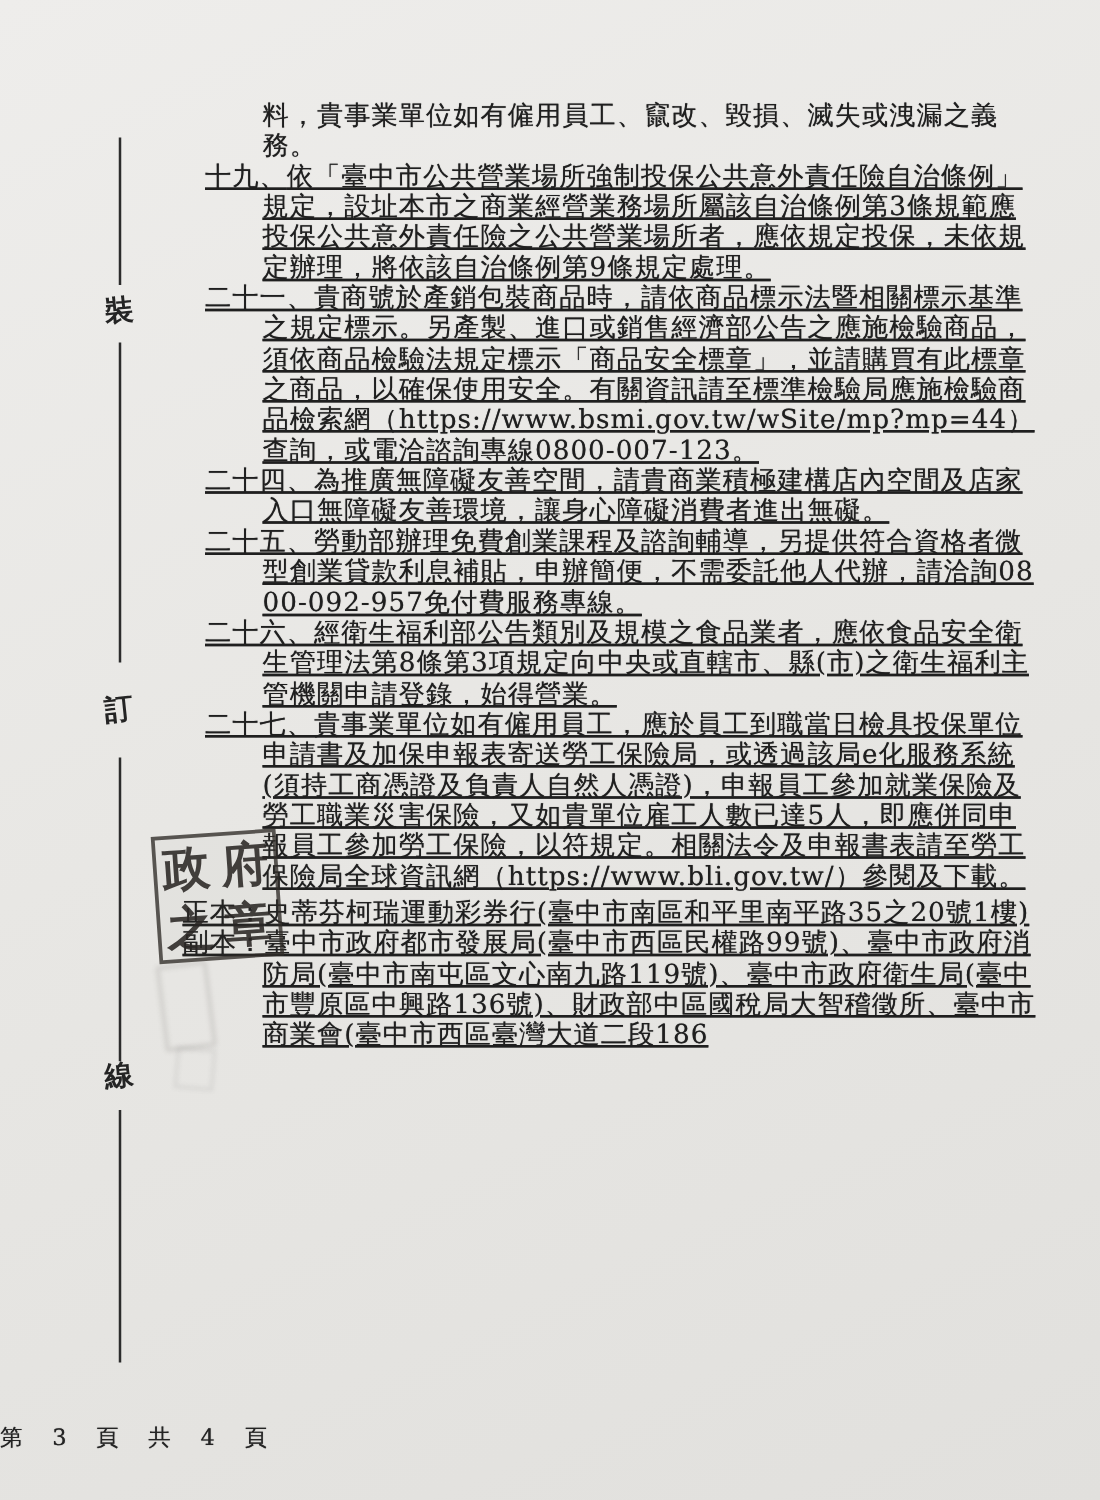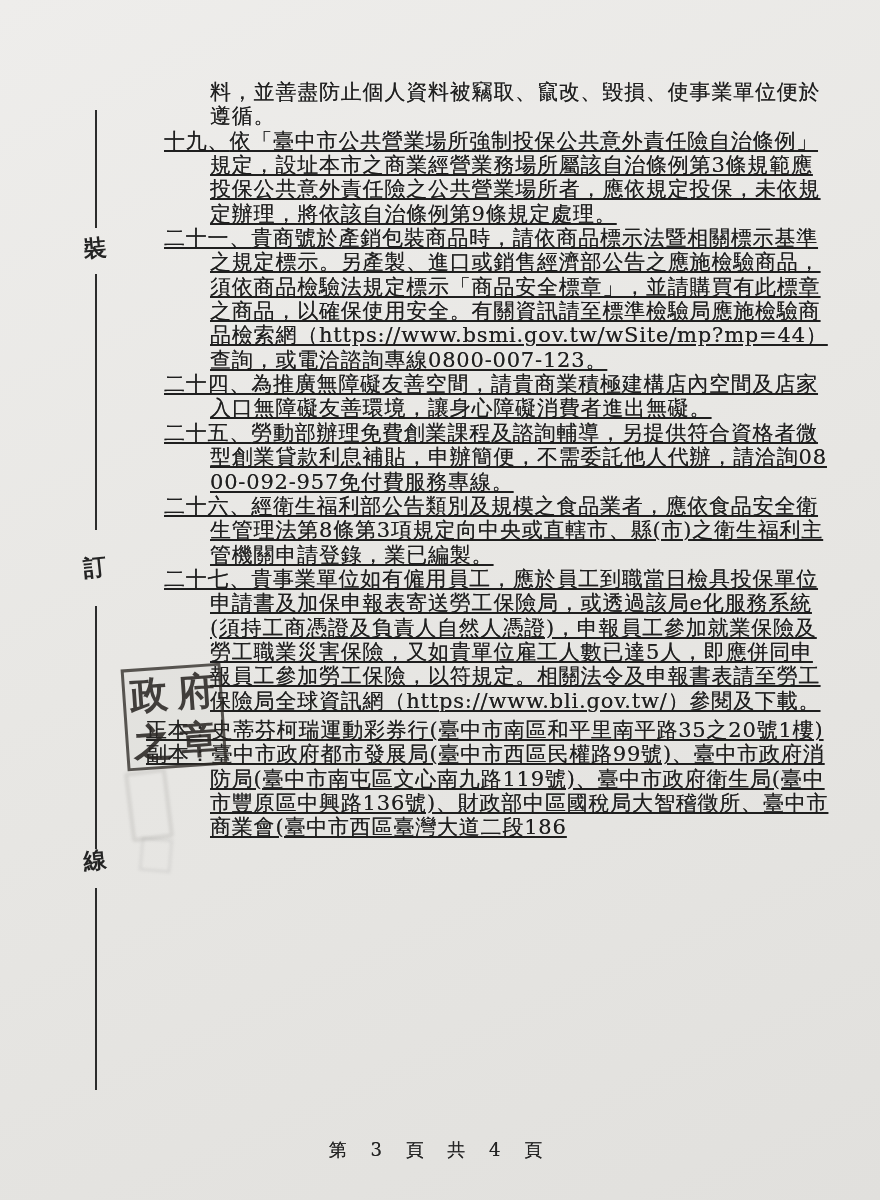--- a/index.html
+++ b/index.html
@@ -55,46 +55,46 @@
     text-shadow:0 0 .6px rgba(25,25,25,.75);
   }
   .content p{margin:0;}
   .cont-para{padding-left:46px;}
   .item{padding-left:46px;text-indent:-46px;text-decoration:underline;}
 
   .recipients{margin-top:5px;margin-left:-18px;}
   .recipient{padding-left:64px;text-indent:-64px;text-decoration:underline;}
 
   .page-num{
-    position:absolute;top:1138px;left:0;right:0;text-align:center;
+    position:absolute;top:1138px;left:0;right:0;
     font-size:18px;letter-spacing:9px;color:#242424;
     text-shadow:0 0 .6px rgba(25,25,25,.75);
   }
 </style>
 </head>
 <body>
 
 <div class="page">
 
   <div class="bind-seg seg1"></div>
   <div class="bind-seg seg2"></div>
   <div class="bind-seg seg3"></div>
   <div class="bind-seg seg4"></div>
   <div class="bind-mark bm-top">裝</div>
   <div class="bind-mark bm-mid">訂</div>
   <div class="bind-mark bm-bot">線</div>
 
   <div class="content">
-    <p class="cont-para">料，並善盡防止個人資料被竊取、竄改、毀損、使事業單位便於遵循。</p>
+    <p class="cont-para">料，貴事業單位如有僱用員工、竄改、毀損、滅失或洩漏之義務。</p>
 
     <p class="item"><span>十九、</span><span>依「臺中市公共營業場所強制投保公共意外責任險自治條例」規定，設址本市之商業經營業務場所屬該自治條例第3條規範應投保公共意外責任險之公共營業場所者，應依規定投保，未依規定辦理，將依該自治條例第9條規定處理。</span></p>
     <p class="item"><span>二十一、</span><span>貴商號於產銷包裝商品時，請依商品標示法暨相關標示基準之規定標示。另產製、進口或銷售經濟部公告之應施檢驗商品，須依商品檢驗法規定標示「商品安全標章」，並請購買有此標章之商品，以確保使用安全。有關資訊請至標準檢驗局應施檢驗商品檢索網（https://www.bsmi.gov.tw/wSite/mp?mp=44）查詢，或電洽諮詢專線0800-007-123。</span></p>
     <p class="item"><span>二十四、</span><span>為推廣無障礙友善空間，請貴商業積極建構店內空間及店家入口無障礙友善環境，讓身心障礙消費者進出無礙。</span></p>
     <p class="item"><span>二十五、</span><span>勞動部辦理免費創業課程及諮詢輔導，另提供符合資格者微型創業貸款利息補貼，申辦簡便，不需委託他人代辦，請洽詢0800-092-957免付費服務專線。</span></p>
-    <p class="item"><span>二十六、</span><span>經衛生福利部公告類別及規模之食品業者，應依食品安全衛生管理法第8條第3項規定向中央或直轄市、縣(市)之衛生福利主管機關申請登錄，業已編製。</span></p>
+    <p class="item"><span>二十六、</span><span>經衛生福利部公告類別及規模之食品業者，應依食品安全衛生管理法第8條第3項規定向中央或直轄市、縣(市)之衛生福利主管機關申請登錄，始得營業。</span></p>
     <p class="item"><span>二十七、</span><span>貴事業單位如有僱用員工，應於員工到職當日檢具投保單位申請書及加保申報表寄送勞工保險局，或透過該局e化服務系統(須持工商憑證及負責人自然人憑證)，申報員工參加就業保險及勞工職業災害保險，又如貴單位雇工人數已達5人，即應併同申報員工參加勞工保險，以符規定。相關法令及申報書表請至勞工保險局全球資訊網（https://www.bli.gov.tw/）參閱及下載。</span></p>
 
     <div class="recipients">
       <p class="recipient"><span>正本：</span><span>史蒂芬柯瑞運動彩券行(臺中市南區和平里南平路35之20號1樓)</span></p>
       <p class="recipient"><span>副本：</span><span>臺中市政府都市發展局(臺中市西區民權路99號)、臺中市政府消防局(臺中市南屯區文心南九路119號)、臺中市政府衛生局(臺中市豐原區中興路136號)、財政部中區國稅局大智稽徵所、臺中市商業會(臺中市西區臺灣大道二段186</span></p>
     </div>
   </div>
 
   <div class="stamp">
     <span>政</span>

